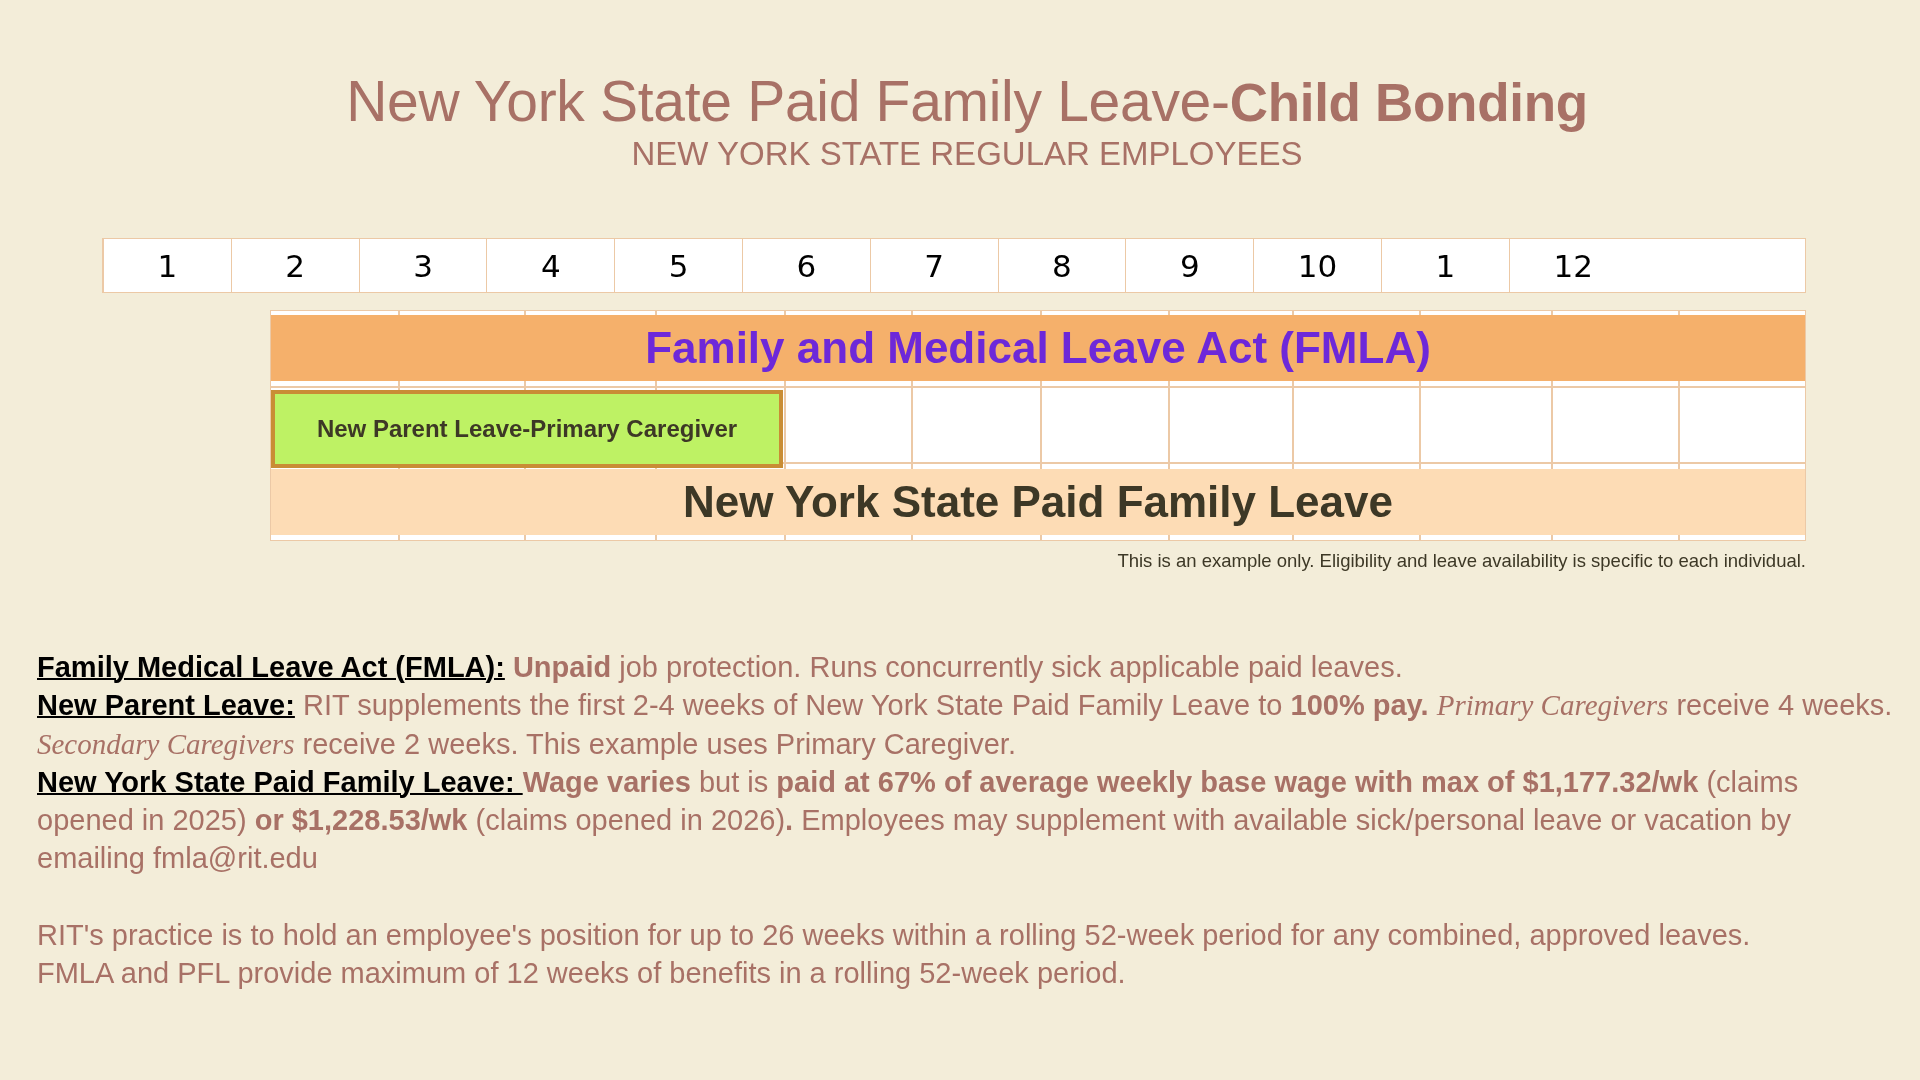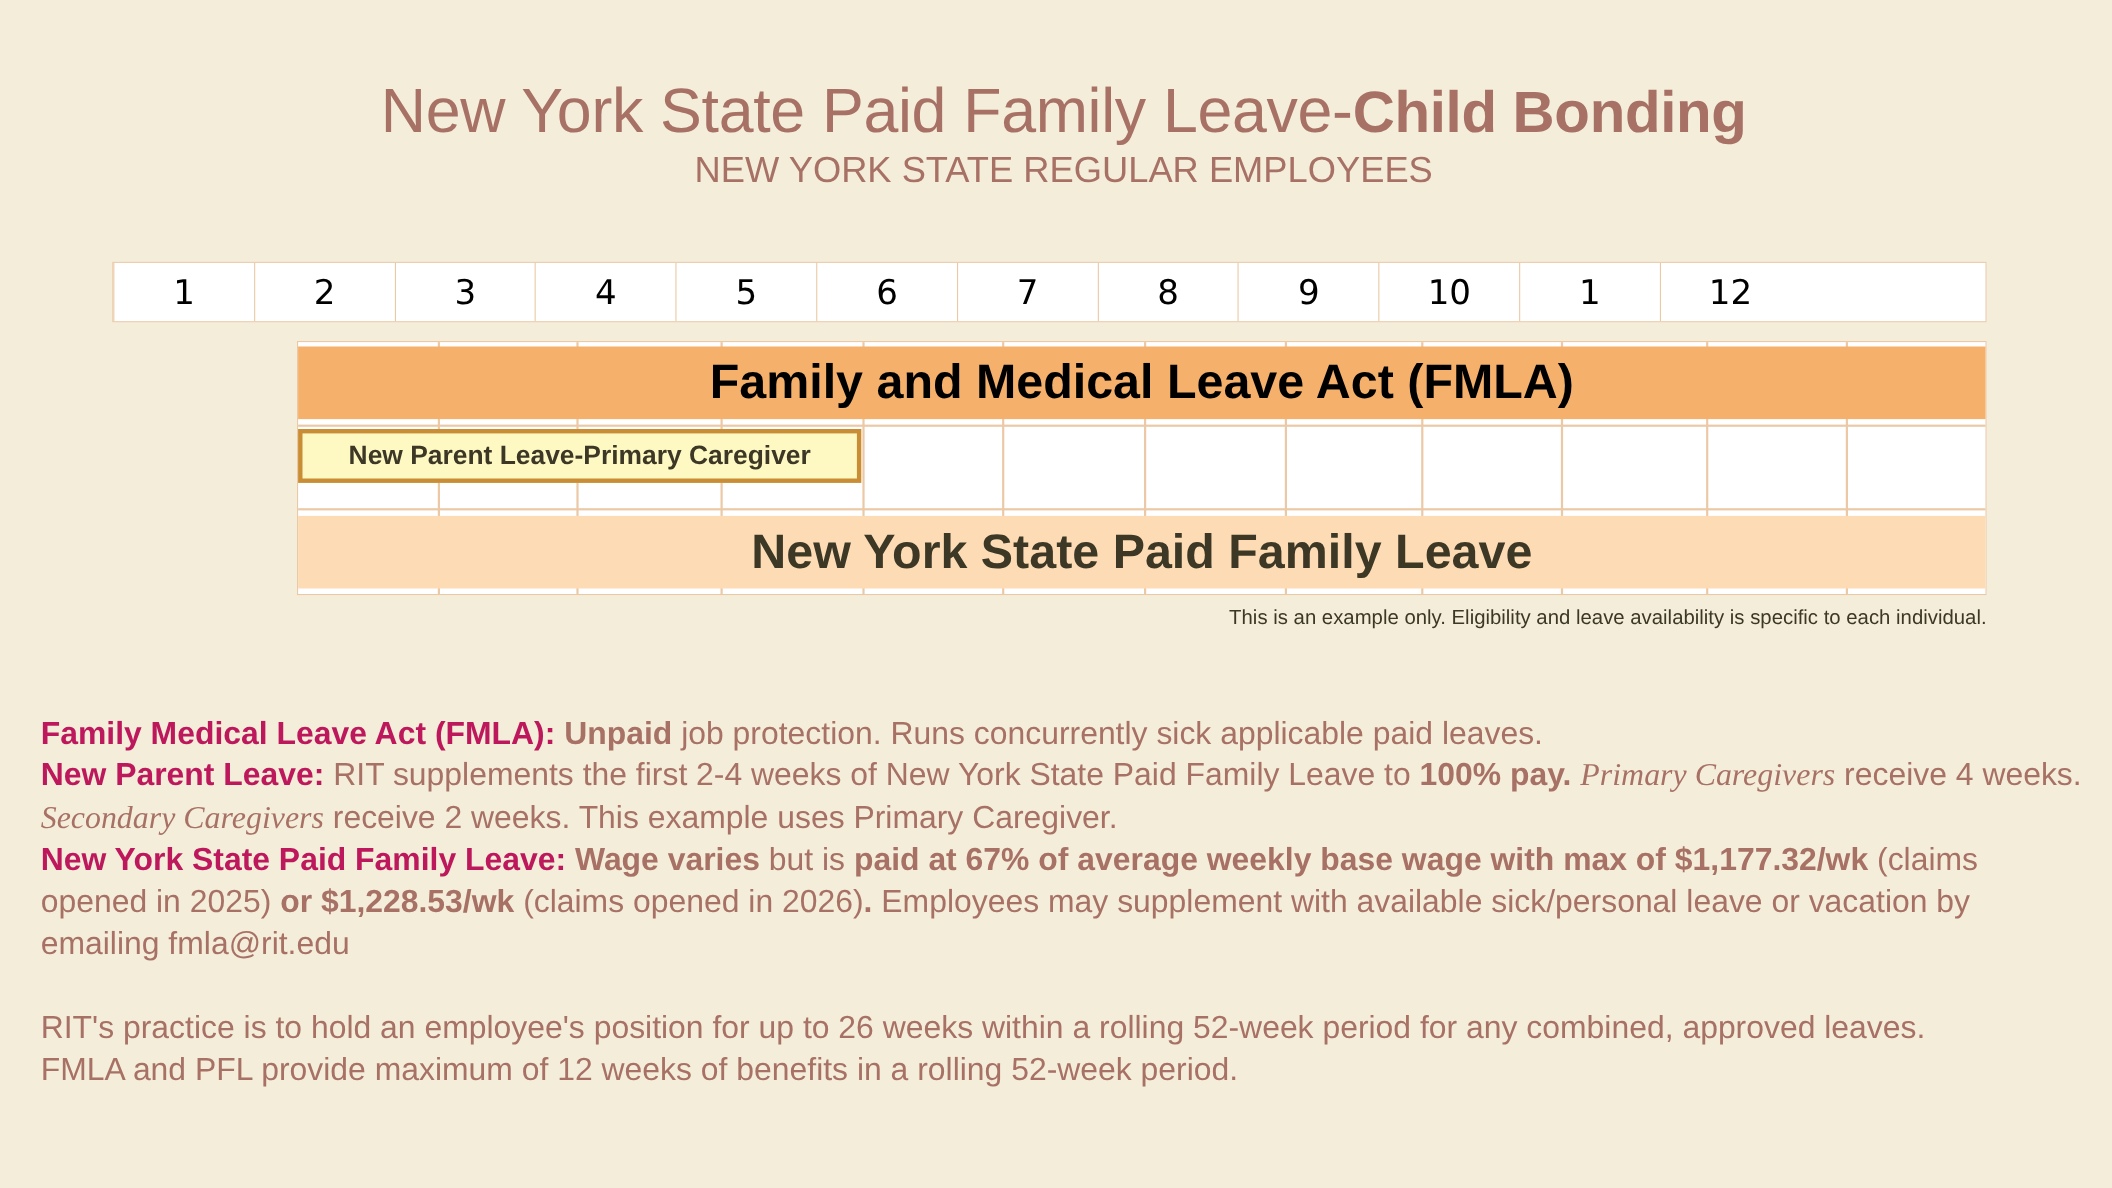--- a/index.html
+++ b/index.html
@@ -38,38 +38,38 @@
     background:#ffffff; border:1.5px solid #ecc9a6; box-sizing:border-box;
   }
   .gridline {
     position:absolute; top:0; bottom:0; width:1.5px; background:#ecc9a6;
   }
   .hline { position:absolute; left:0; right:0; height:1.5px; background:#ecc9a6; }
   .bar {
     position:absolute; left:0; right:0; display:flex; align-items:center; justify-content:center;
     font-weight:bold; white-space:nowrap;
   }
-  .bar.fmla { top:4px; height:66px; background:#f5b06b; color:#000000; font-size:44px; }
+  .bar.fmla { top:4px; height:66px; background:#f5b06b; color:#6d28d9; font-size:44px; }
   .bar.pfl { top:158px; height:66px; background:#fddcb5; color:#3d3826; font-size:44px; }
   .npl-box {
-    position:absolute; left:0; top:79px; width:512px; height:49px;
-    background:#fef9c3; border:4px solid #c98d35; box-sizing:border-box;
+    position:absolute; left:0; top:79px; width:512px; height:78px;
+    background:#bef264; border:4px solid #c98d35; box-sizing:border-box;
     display:flex; align-items:center; justify-content:center;
     color:#3d3826; font-weight:bold; font-size:24px; white-space:nowrap;
   }
   .disclaimer {
     position:absolute; right:114px; top:550px; font-size:18.5px; font-weight:normal;
     color:#3d3826; white-space:nowrap;
   }
   .body-text {
     position:absolute; left:37px; top:648px; width:1860px;
     font-size:29px; line-height:38.3px; color:#a87166;
   }
   .body-text p { margin:0; }
-  .lbl { color:#be185d; font-weight:bold; text-decoration-thickness:2px; }
+  .lbl { color:#000000; font-weight:bold; text-decoration:underline; text-decoration-thickness:2px; }
   .b { font-weight:bold; }
   .u { }
   .i { font-style:italic;font-family:Liberation Serif, serif; }
   .spacer { height:38.3px; }
 </style>
 </head>
 <body>
 
 <div class="title">
   <span>New York State Paid Family Leave-</span><span class="part2">Child Bonding</span>

